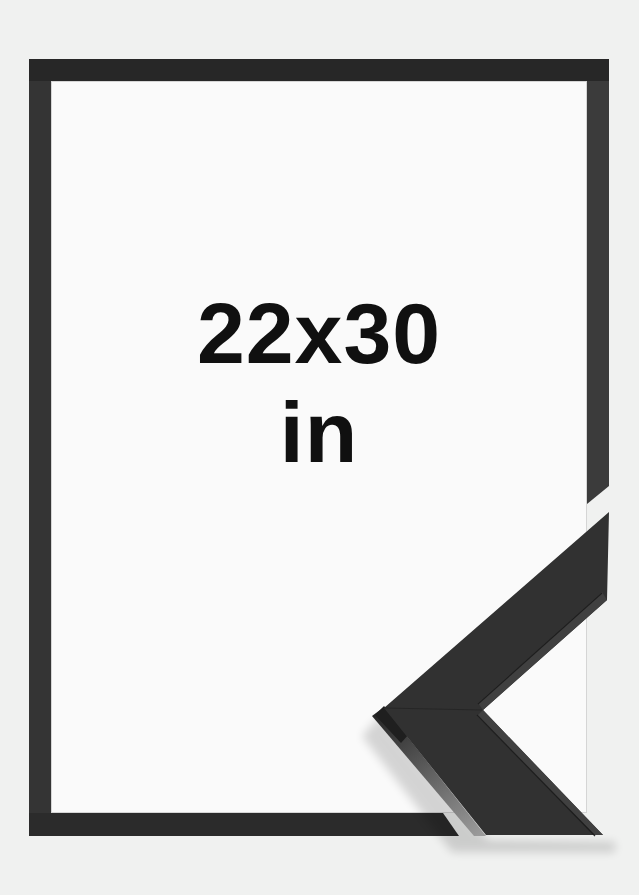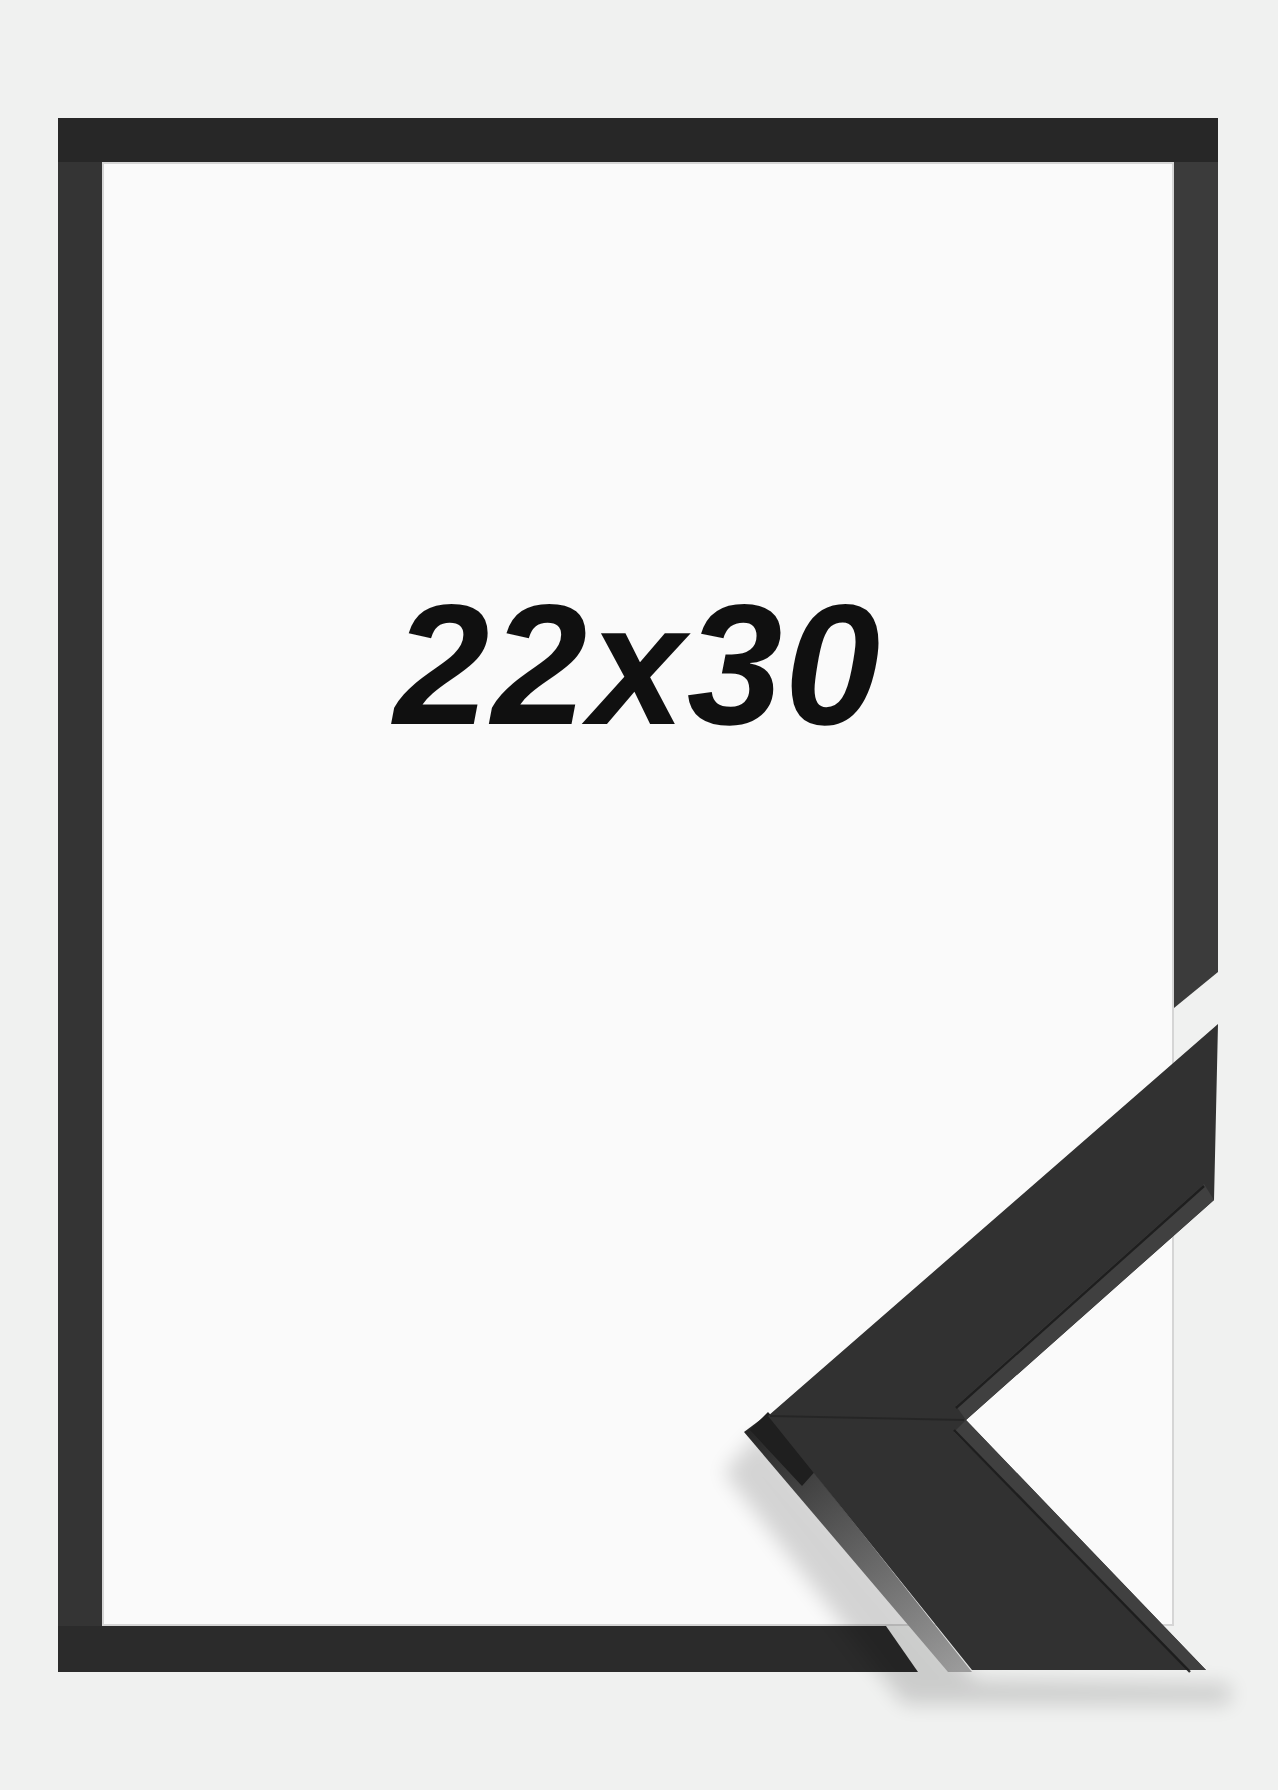--- a/index.html
+++ b/index.html
@@ -8,21 +8,20 @@
     width: 639px;
     height: 895px;
     background: #f0f1f0;
     overflow: hidden;
     font-family: "Liberation Sans", sans-serif;
   }
   .stage {
     position: relative;
     width: 639px;
     height: 895px;
-    font-style: italic;
   }
   .stage svg {
     position: absolute;
     left: 0;
     top: 0;
     display: block;
   }
   .size-text {
     position: absolute;
     left: 51px;
@@ -84,15 +83,16 @@
     <polygon points="483,710 603,835 595,835 477,716" fill="#404040"></polygon>
 
     <line x1="602" y1="593" x2="478" y2="704" stroke-width="1.2" opacity="0.9" stroke="#1b1b1b"></line>
     <line x1="477" y1="715" x2="595" y2="836" stroke-width="1.2" opacity="0.9" stroke="#1b1b1b"></line>
 
     <line x1="385" y1="708" x2="482" y2="710" stroke-width="1" opacity="0.5" stroke="#1b1b1b"></line>
   </svg>
 
   <div class="size-text">
     <span class="line">22x30</span>
+    <span class="line">in</span>
   </div>
 
 </div>
 
 </body></html>

